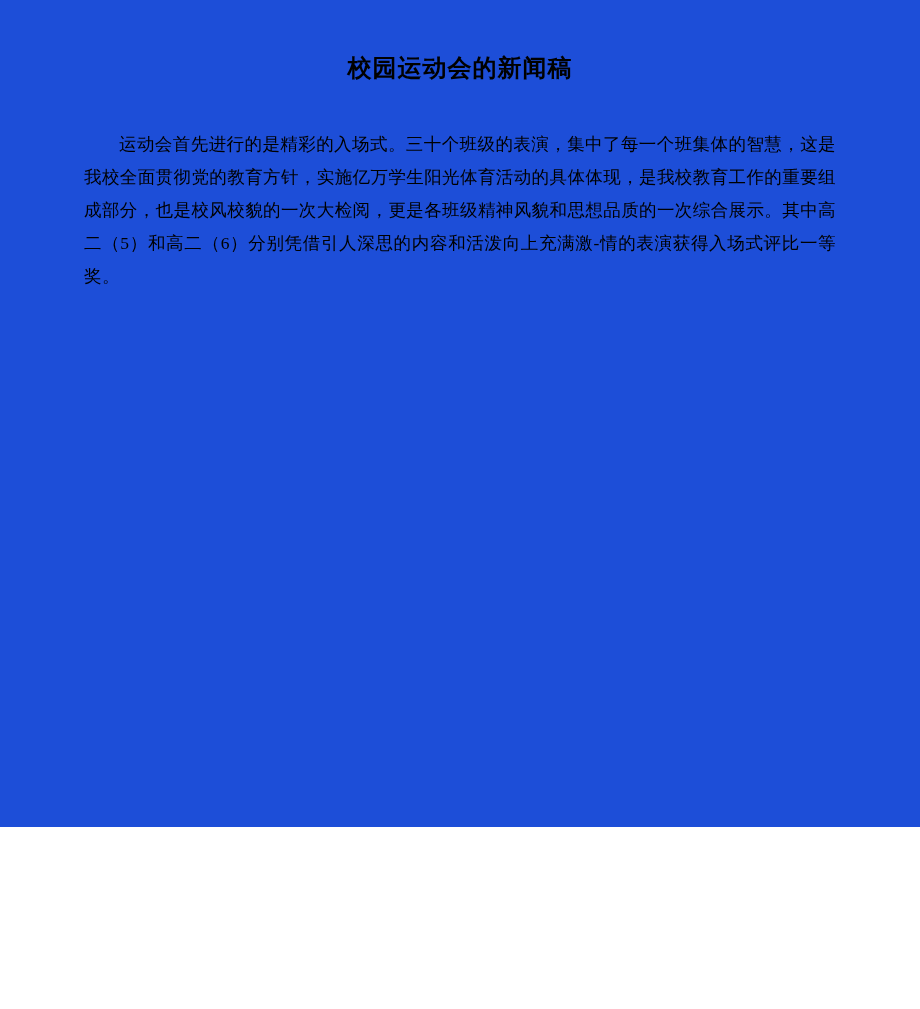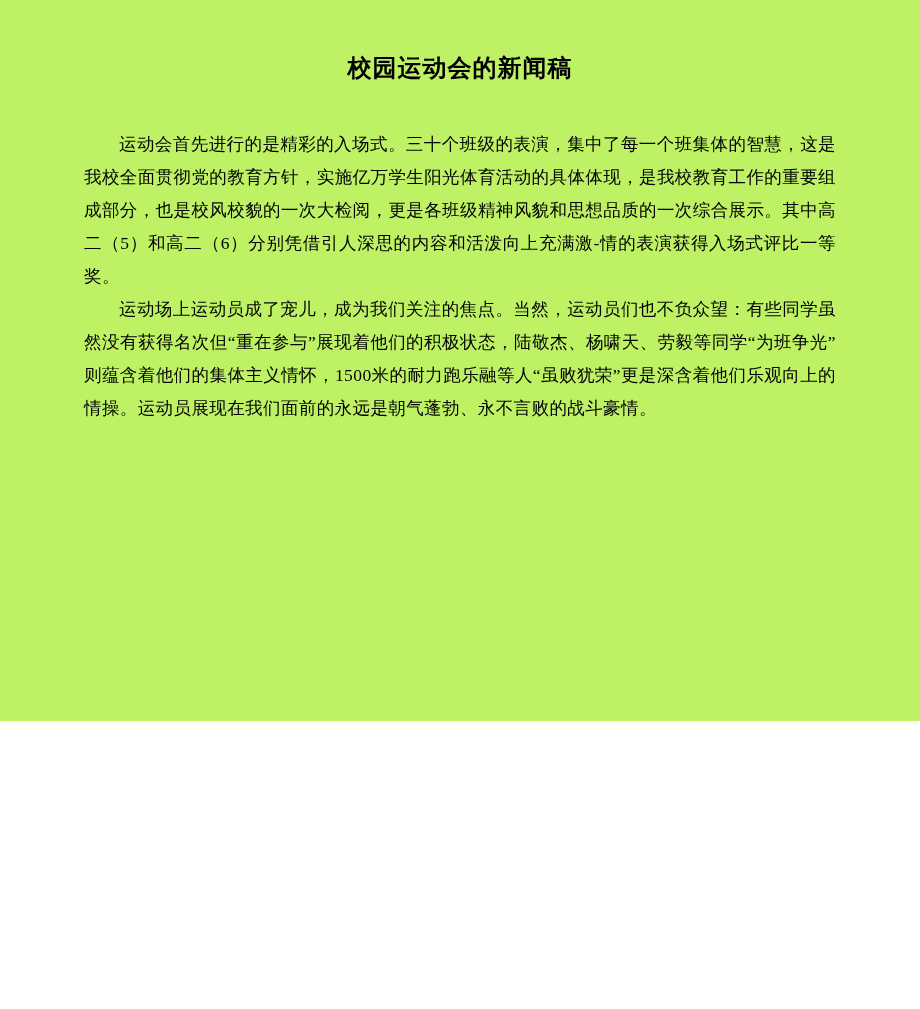--- a/index.html
+++ b/index.html
@@ -10,25 +10,25 @@
   body {
     width: 920px;
     height: 1009px;
     font-family: "Liberation Serif", "DejaVu Serif", serif;
     color: #000000;
     position: relative;
     overflow: hidden;
   }
   .page {
     width: 920px;
-    height: 721px;
+    height: 827px;
     box-sizing: border-box;
     padding: 0;
     position: relative;
-    background: #bef264;
+    background: #1d4ed8;
   }
   .doc-title {
     text-align: center;
     font-size: 24px;
     font-weight: bold;
     letter-spacing: 1px;
     margin: 0;
     padding-top: 52px;
     font-family: "Liberation Sans", "DejaVu Sans", sans-serif;
   }
@@ -53,15 +53,14 @@
     margin-top: 0px;
   }
 </style>
 </head>
 <body>
 
 <div class="page">
   <h1 class="doc-title">校园运动会的新闻稿</h1>
   <div class="content">
     <p class="para">运动会首先进行的是精彩的入场式。三十个班级的表演，集中了每一个班集体的智慧，这是我校全面贯彻党的教育方针，实施亿万学生阳光体育活动的具体体现，是我校教育工作的重要组成部分，也是校风校貌的一次大检阅，更是各班级精神风貌和思想品质的一次综合展示。其中高二（5）和高二（6）分别凭借引人深思的内容和活泼向上充满激-情的表演获得入场式评比一等奖。</p>
-    <p class="para">运动场上运动员成了宠儿，成为我们关注的焦点。当然，运动员们也不负众望：有些同学虽然没有获得名次但“重在参与”展现着他们的积极状态，陆敬杰、杨啸天、劳毅等同学“为班争光”则蕴含着他们的集体主义情怀，1500米的耐力跑乐融等人“虽败犹荣”更是深含着他们乐观向上的情操。运动员展现在我们面前的永远是朝气蓬勃、永不言败的战斗豪情。</p>
   </div>
 </div>
 
 </body></html>

